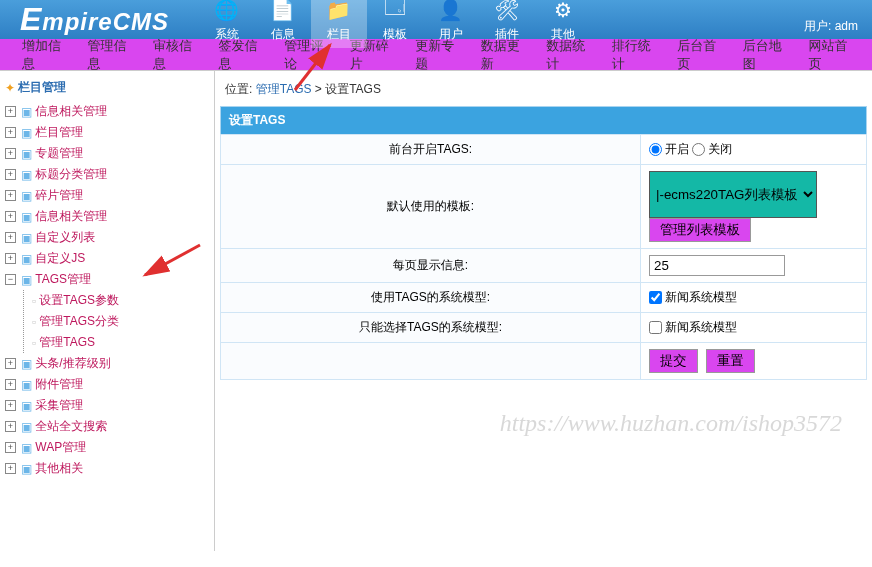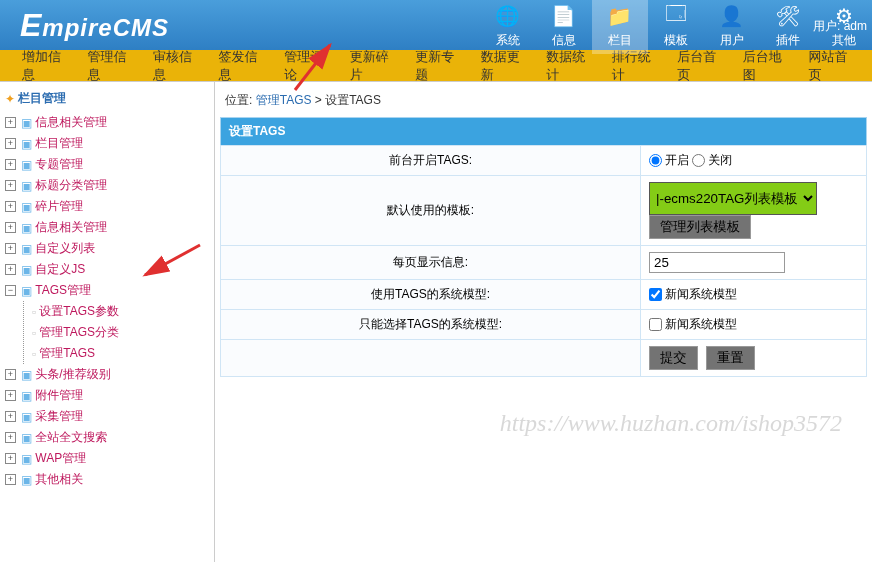--- a/index.html
+++ b/index.html
@@ -1,28 +1,28 @@
 <!DOCTYPE html>
 <html><head>
   <meta charset="utf-8">
   <style>
     * { margin: 0; padding: 0; box-sizing: border-box; }
     body { font-family: Arial, "Microsoft YaHei", sans-serif; font-size: 12px; width: 872px; height: 567px; overflow: hidden; position: relative; }
     
-    .header { background: linear-gradient(to bottom, #4a9edb, #2e7fc4); height: 50px; display: flex; align-items: center; color: white; position: relative; justify-content: space-between; }
+    .header { background: linear-gradient(to bottom, #4a9edb, #2e7fc4); height: 39px; display: flex; align-items: center; color: white; position: relative; }
     .logo { font-size: 24px; font-style: italic; padding: 0 20px; font-weight: bold; letter-spacing: 1px; }
     .logo .e-cap { font-size: 32px; }
     .top-nav { display: flex; margin-left: 10px; }
     .top-nav-item { display: flex; flex-direction: column; align-items: center; padding: 5px 14px; cursor: pointer; }
     .top-nav-item.active { background: rgba(255,255,255,0.3); }
     .top-nav-icon { width: 28px; height: 28px; display: flex; align-items: center; justify-content: center; font-size: 20px; }
     .top-nav-label { font-size: 12px; margin-top: 2px; }
-    .user-info { position: absolute; right: 5px; top: 18px; font-size: 12px; }
-    
-    .subnav { background: #eab308; border-bottom: 1px solid #ccc; height: 32px; display: flex; align-items: center; padding: 0 10px; }
+    .user-info { position: absolute; right: 14px; top: 18px; font-size: 12px; }
+    
+    .subnav { background: #d946ef; border-bottom: 1px solid #ccc; height: 32px; display: flex; align-items: center; padding: 0 10px; }
     .subnav-item { padding: 0 12px; cursor: pointer; color: #333; font-size: 13px; }
     
     .main { display: flex; height: 480px; }
     
     .sidebar { width: 215px; border-right: 1px solid #ccc; background: white; padding: 8px 5px; overflow-y: auto; }
     .tree-header { display: flex; align-items: center; margin-bottom: 5px; }
     .tree-header-icon { color: #f0a020; margin-right: 3px; }
     .tree-header-text { color: #2b6cb0; font-weight: bold; }
     .tree-item { display: flex; align-items: center; padding: 2px 0; cursor: pointer; }
     .tree-toggle { width: 11px; height: 11px; border: 1px solid #888; display: inline-flex; align-items: center; justify-content: center; font-size: 9px; margin-right: 2px; color: #555; background: #fff; line-height: 1; }
@@ -37,22 +37,22 @@
     .breadcrumb { color: #333; margin-bottom: 8px; padding-left: 5px; }
     .breadcrumb a { color: #2b6cb0; text-decoration: none; }
     
     .form-table { width: 100%; border-collapse: collapse; border: 1px solid #a8d4f0; }
     .form-header { background: #3ba3e0; color: white; padding: 5px 8px; font-weight: bold; text-align: left; }
     .form-table td { border: 1px solid #d0e5f5; padding: 6px 8px; }
     .label-cell { width: 420px; background: #fafcfe; text-align: center; }
     .input-cell { background: white; }
     
     input[type="text"] { border: 1px solid #999; padding: 2px 4px; width: 136px; }
-    select { border: 1px solid #555; padding: 7px 2px; background: #84cc16; }
-    button { border: 1px solid #999; background: #737373; padding: 2px 10px; cursor: pointer; margin-right: 5px; }
+    select { border: 1px solid #555; padding: 14px 2px; background: #14b8a6; }
+    button { border: 1px solid #999; background: #d946ef; padding: 2px 10px; cursor: pointer; margin-right: 5px; }
     input[type="radio"], input[type="checkbox"] { vertical-align: middle; margin-right: 3px; }
     
     .watermark { position: absolute; bottom: 130px; right: 30px; font-size: 24px; color: rgba(100,100,100,0.25); font-style: italic; font-family: Georgia, serif; pointer-events: none; }
     
     .arrow-svg { position: absolute; pointer-events: none; z-index: 100; }
     .arrow1 { top: 35px; left: 290px; }
     .arrow2 { top: 240px; left: 135px; }
   </style>
 </head>
 <body>

